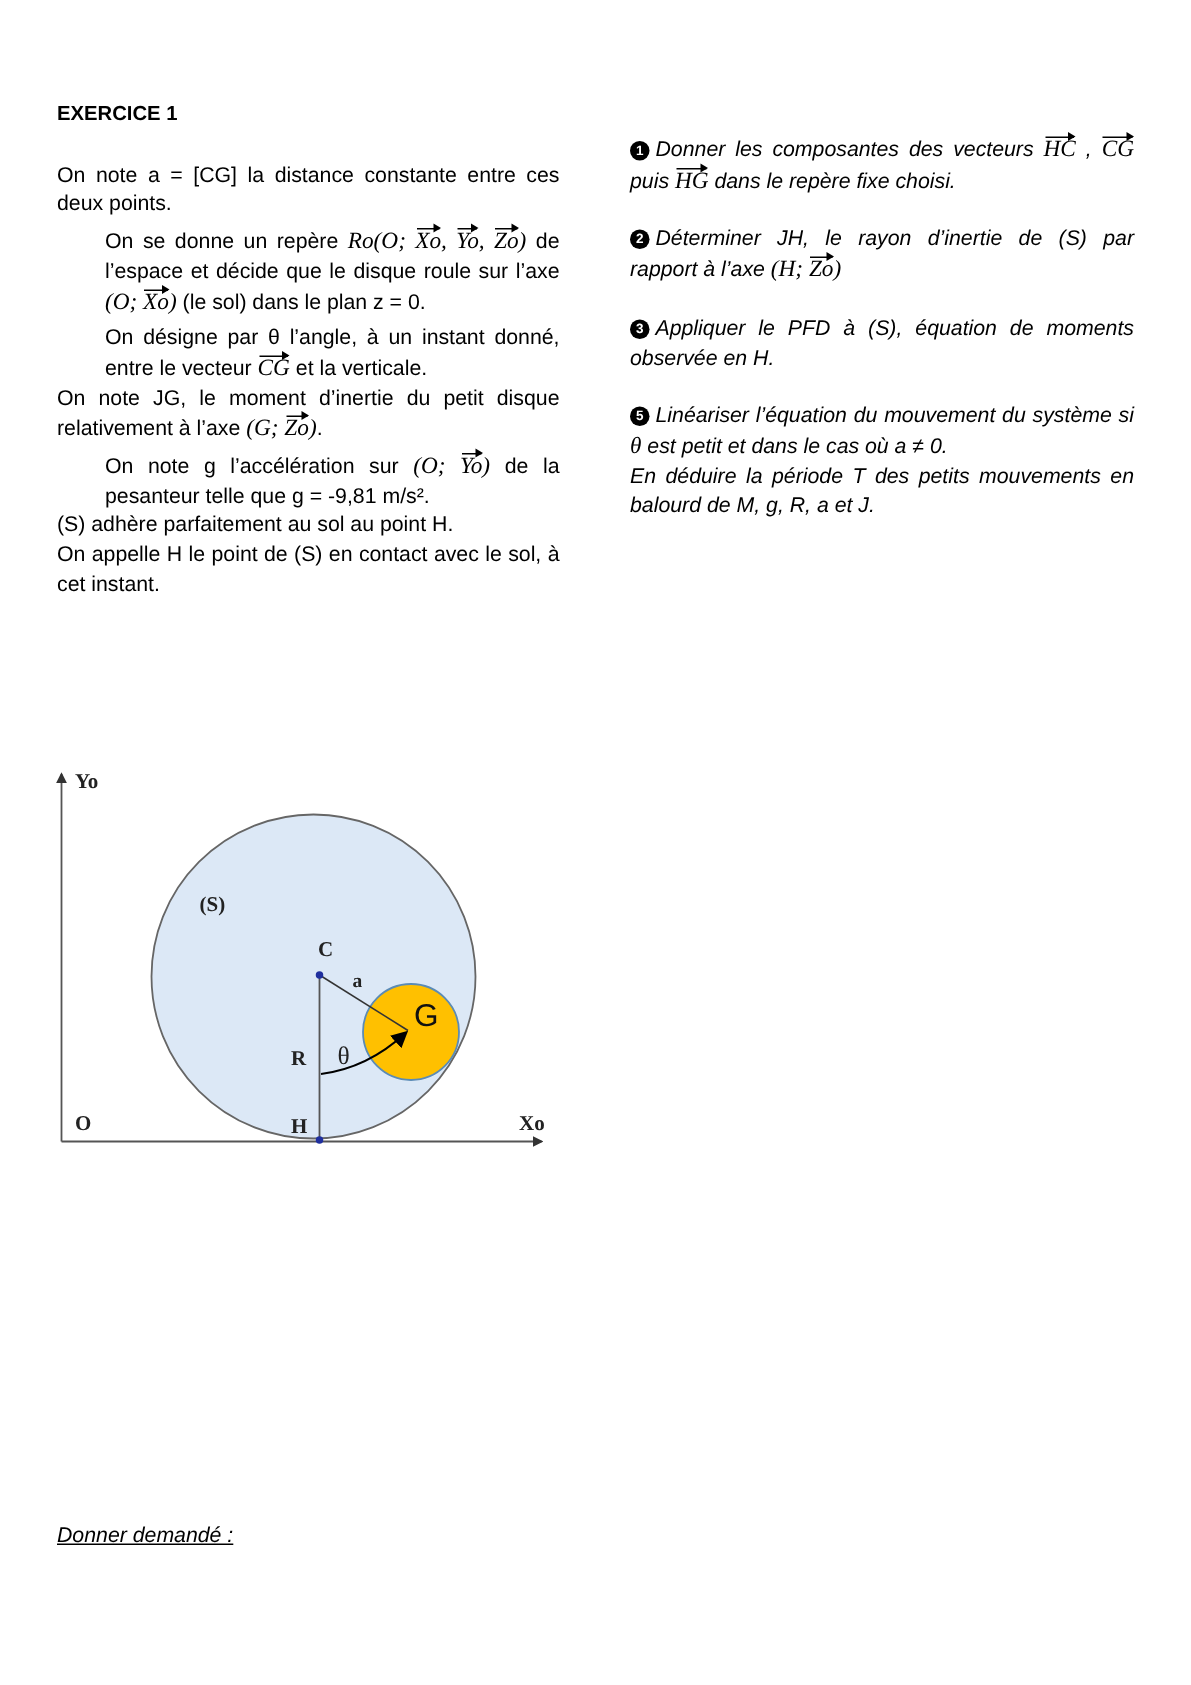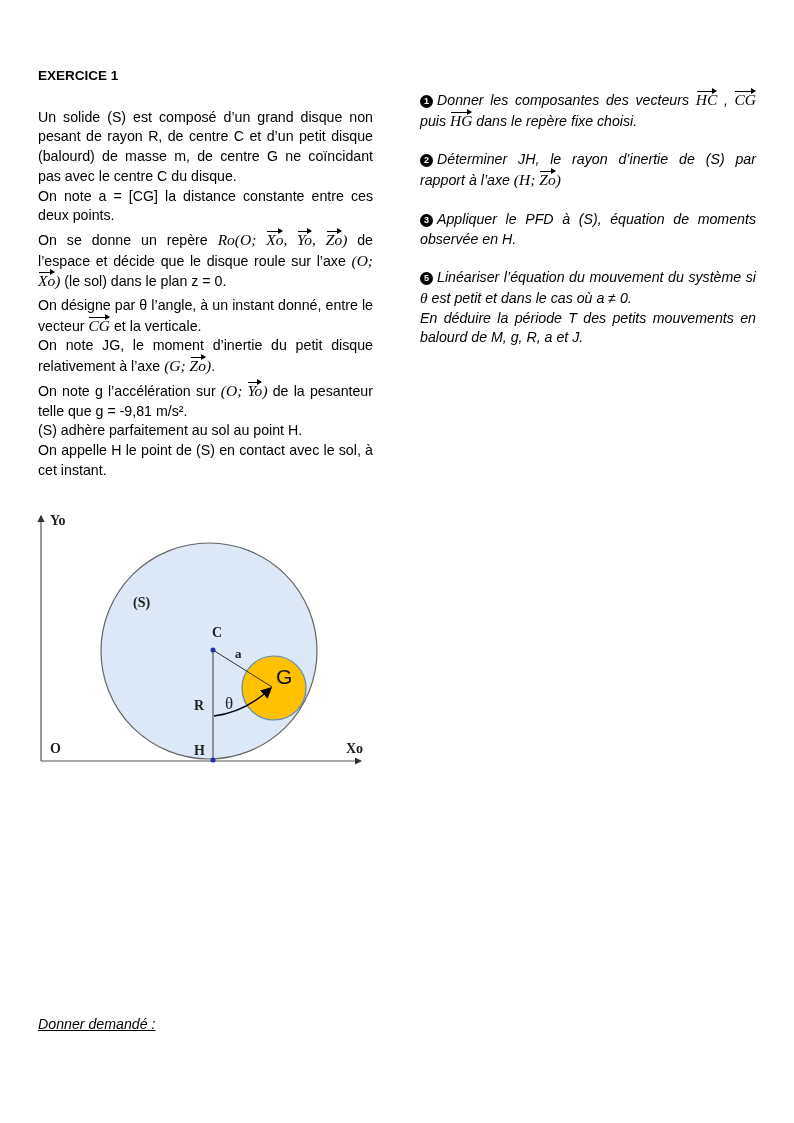--- a/index.html
+++ b/index.html
@@ -2,39 +2,38 @@
 <html><head>
   <meta charset="utf-8">
   <style>
     html, body { margin: 0; padding: 0; background: #ffffff; }
     body { width: 794px; height: 1123px; position: relative; overflow: hidden;
            font-family: "Liberation Sans", sans-serif; color: #000; }
     .col-left { position: absolute; left: 38px; top: 66px; width: 335px; font-size: 14.2px; line-height: 19.7px; }
     .col-right { position: absolute; left: 420px; top: 70px; width: 336px; font-size: 14.2px; line-height: 19.7px; font-style: italic; margin-top: 20px; }
     .title { font-weight: bold; font-size: 13.5px; margin-bottom: 22px; }
     .p { text-align: justify; margin: 0; }
-    .p.gap { margin-top: 4px; }
+    .p.gap { margin-top: 4px; margin-left: 32px; }
     .math { font-family: "Liberation Serif", serif; font-style: italic; font-size: 15.5px; }
     .vec { position: relative; display: inline-block; }
     .vec::before { content: ""; position: absolute; left: 1px; right: 1px; top: 1px; border-top: 1px solid #000; }
     .vec::after { content: ""; position: absolute; right: 0px; top: -2px; width: 0; height: 0;
                   border-left: 5px solid #000; border-top: 3px solid transparent; border-bottom: 3px solid transparent; }
     .q { margin: 0 0 19px 0; text-align: justify; }
     .q .num { font-style: normal; font-weight: bold; display: inline-block; width: 13px; height: 13px;
               border-radius: 50%; background: #000; color: #fff; font-size: 9px; line-height: 13px;
               text-align: center; vertical-align: 1px; margin-right: 4px; }
     .diagram { position: absolute; left: 30px; top: 505px; width: 350px; height: 270px; }
     .travail { position: absolute; left: 38px; top: 1016px; font-size: 14.2px; font-style: italic; text-decoration: underline; }
   </style>
 </head>
 <body>
 
 <div class="col-left">
   <div class="title">EXERCICE 1</div>
-  <p class="p">Un solide (S) est composé d’un grand disque non pesant de rayon R, de centre C et d’un petit disque (balourd) de masse m, de centre G ne coïncidant pas avec le centre C du disque.</p>
   <p class="p">On note a = [CG] la distance constante entre ces deux points.</p>
   <p class="p gap">
     <span>On se donne un repère </span><span class="math">Ro(O; <span class="vec">Xo</span>, <span class="vec">Yo</span>, <span class="vec">Zo</span>)</span><span> de l’espace et décide que le disque roule sur l’axe </span><span class="math">(O; <span class="vec">Xo</span>)</span><span> (le sol) dans le plan z = 0.</span>
   </p>
   <p class="p gap">
     <span>On désigne par θ l’angle, à un instant donné, entre le vecteur </span><span class="math vec">CG</span><span> et la verticale.</span>
   </p>
   <p class="p">
     <span>On note JG, le moment d’inertie du petit disque relativement à l’axe </span><span class="math">(G; <span class="vec">Zo</span>)</span><span>.</span>
   </p>

